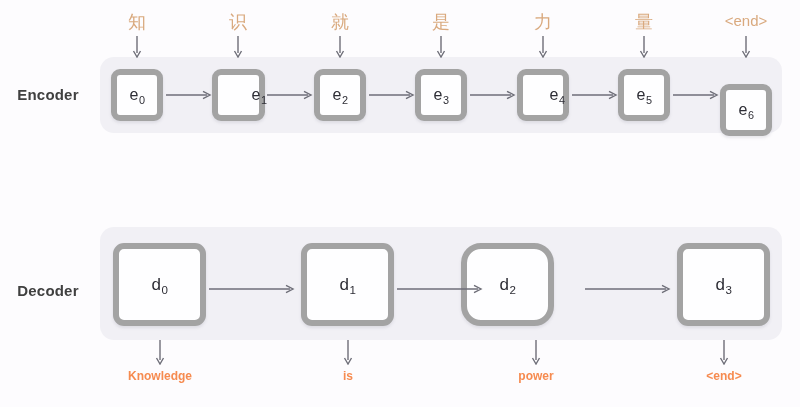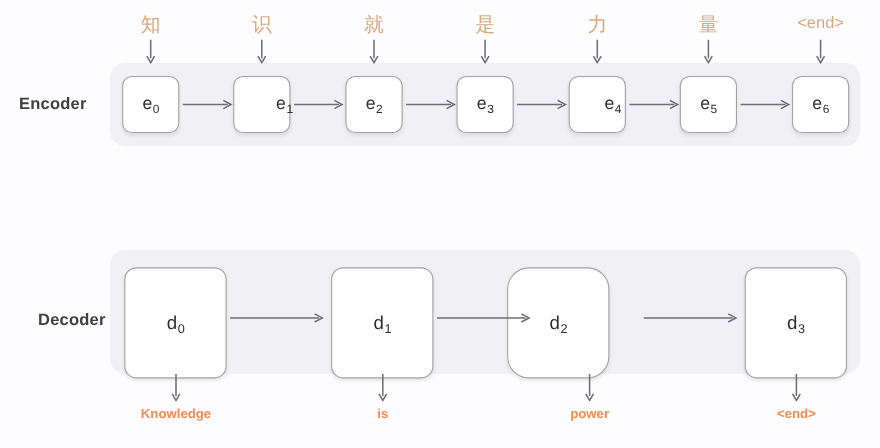--- a/index.html
+++ b/index.html
@@ -20,57 +20,57 @@
     position: absolute;
     left: 0;
     width: 96px;
     text-align: center;
     font-size: 15px;
     font-weight: bold;
     color: #404040;
     letter-spacing: 0.2px;
   }
   #encoder-label { top: 86px; }
-  #decoder-label { top: 282px; text-align: right; }
+  #decoder-label { top: 282px; }
 
   
   .panel {
     position: absolute;
     left: 100px;
     width: 682px;
     background: #f1f0f5;
     border-radius: 14px;
   }
   #encoder-panel { top: 57px; height: 76px; }
   #decoder-panel { top: 227px; height: 113px; }
 
   
   .cell {
     position: absolute;
     background: #fefeff;
-    border: 1px solid #a3a3a3;
+    border: 6px solid #a3a3a3;
     border-radius: 9px;
     box-shadow: 0 2px 3px rgba(120,118,134,0.16);
     display: flex;
     align-items: center;
     justify-content: center;
     font-size: 17px;
     color: #2e2e36;
     box-sizing: border-box;
   }
   .enc-cell {
     top: 69px;
     width: 52px;
     height: 52px;
     font-size: 16px;
   }
   .dec-cell {
     top: 243px;
     width: 93px;
-    height: 101px;
+    height: 83px;
     border-radius: 11px;
     font-size: 17px;
   }
   .cell sub {
     font-size: 0.68em;
     vertical-align: baseline;
     position: relative;
     top: 4px;
     left: 0.5px;
   }
@@ -164,21 +164,21 @@
   </div>
 <div class="cell enc-cell" style="left:415px;">
     <span><span>e</span><sub>3</sub></span>
   </div>
 <div class="cell enc-cell" style="left:517px;padding-left:28px;">
     <span><span>e</span><sub>4</sub></span>
   </div>
 <div class="cell enc-cell" style="left:618px;">
     <span><span>e</span><sub>5</sub></span>
   </div>
-<div class="cell enc-cell" style="left:720px;">
+<div class="cell enc-cell" style="left:720px;margin-top:15px;">
     <span><span>e</span><sub>6</sub></span>
   </div>
 
 <svg class="arrow-h enc-arrow-h" style="left:166px;" viewBox="0 0 46 12">
     <line x1="0" y1="6" x2="41" y2="6" stroke="#6e6e78" stroke-width="1.4"></line>
     <path d="M37 2.3 L44 6 L37 9.7" fill="none" stroke="#6e6e78" stroke-width="1.4"></path>
   </svg>
 <svg class="arrow-h enc-arrow-h" style="left:267px;" viewBox="0 0 46 12">
     <line x1="0" y1="6" x2="41" y2="6" stroke="#6e6e78" stroke-width="1.4"></line>
     <path d="M37 2.3 L44 6 L37 9.7" fill="none" stroke="#6e6e78" stroke-width="1.4"></path>

